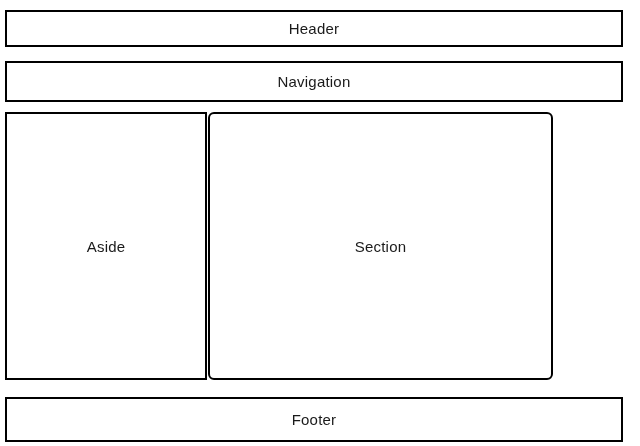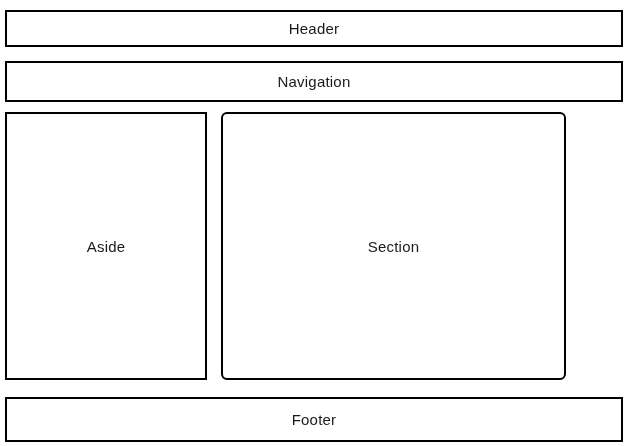--- a/index.html
+++ b/index.html
@@ -32,21 +32,21 @@
     line-height: 1;
     color: #1a1a1a;
     letter-spacing: 0.2px;
     white-space: nowrap;
     -webkit-font-smoothing: antialiased;
   }
   
   #header-region     { left: 5px;   top: 10px;  width: 618px; height: 37px; }
   #navigation-region { left: 5px;   top: 61px;  width: 618px; height: 41px; }
   #aside-region      { left: 5px;   top: 112px; width: 202px; height: 268px; }
-  #section-region    { left: 221px; top: 112px; width: 345px; height: 268px; border-radius: 6px; }
+  #section-region    { left: 208px; top: 112px; width: 345px; height: 268px; border-radius: 6px; }
   #footer-region     { left: 5px;   top: 397px; width: 618px; height: 45px; }
 </style>
 </head>
 <body>
 
 <div id="canvas">
 
   <div class="region" id="header-region">
     <span class="region-label">Header</span>
   </div>

